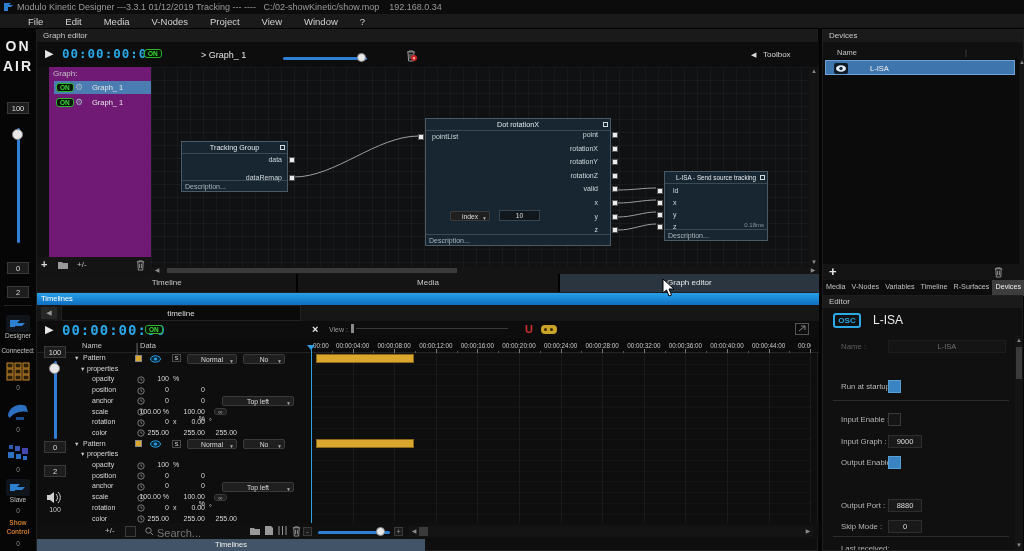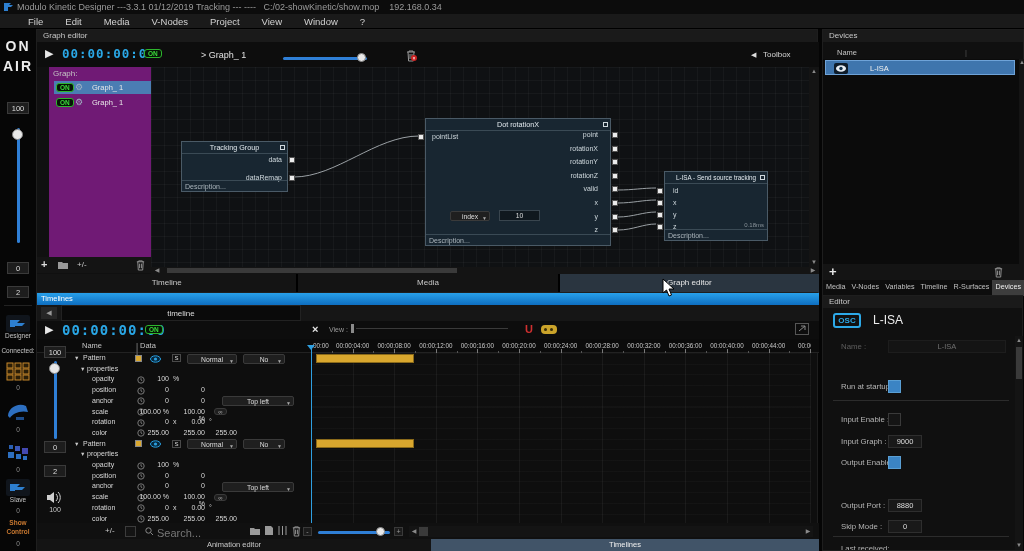--- a/index.html
+++ b/index.html
@@ -698,21 +698,20 @@
       <div class="abs" style="left:281px;top:8px;width:72px;height:3px;background:#2f7fd6;border-radius:2px"></div>
       <div class="abs fader-knob" style="left:339px;top:4px;width:9px;height:9px"></div>
       <span class="abs" style="left:357px;top:4px;width:9px;height:9px;background:#1c1c1c;border:1px solid #3a3a3a;color:#999;font-size:7px;text-align:center;line-height:8px">+</span>
       <div class="scrollh" style="left:372px;top:3px;width:404px;height:11px">
         <span class="sarrow" style="left:1px;top:2px">◀</span>
         <div class="sthumb" style="left:10px;top:1px;width:9px;height:9px"></div>
         <span class="sarrow" style="right:1px;top:2px;left:auto">▶</span>
       </div>
     </div>
     <div id="tlbottomtabs">
-      <div class="btab" id="btab-anim">Animation editor</div>
       <div class="btab" id="btab-tl">Timelines</div>
     </div>
   </div>
 
   <svg class="abs" id="cursor" style="left:662px;top:278px" width="13" height="19" viewBox="0 0 13 19">
     <path d="M1 1 L1 15 L4.5 12 L7 18 L9.5 17 L7 11 L12 11 Z" fill="#fff" stroke="#000" stroke-width="1"></path>
   </svg>
 </div>
 
 </body></html>

